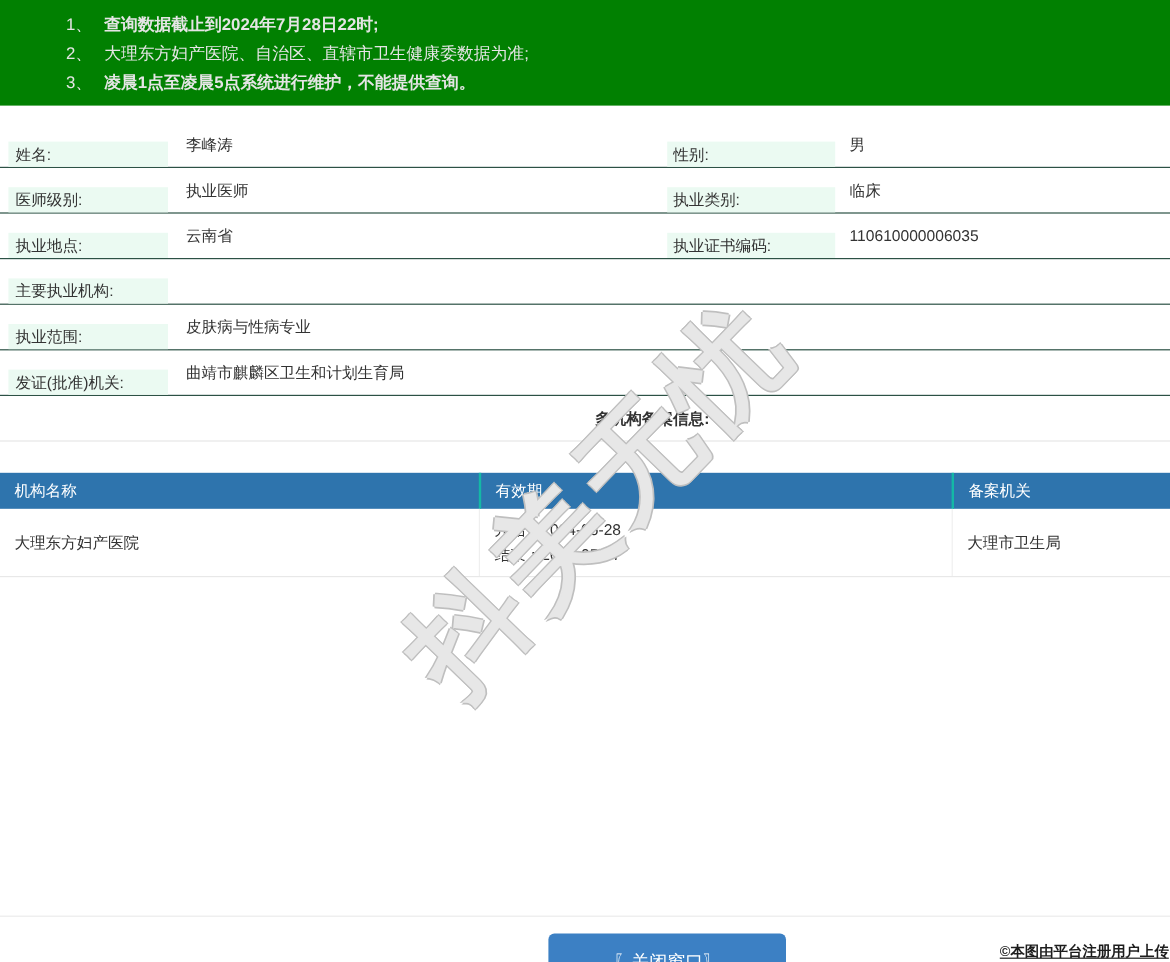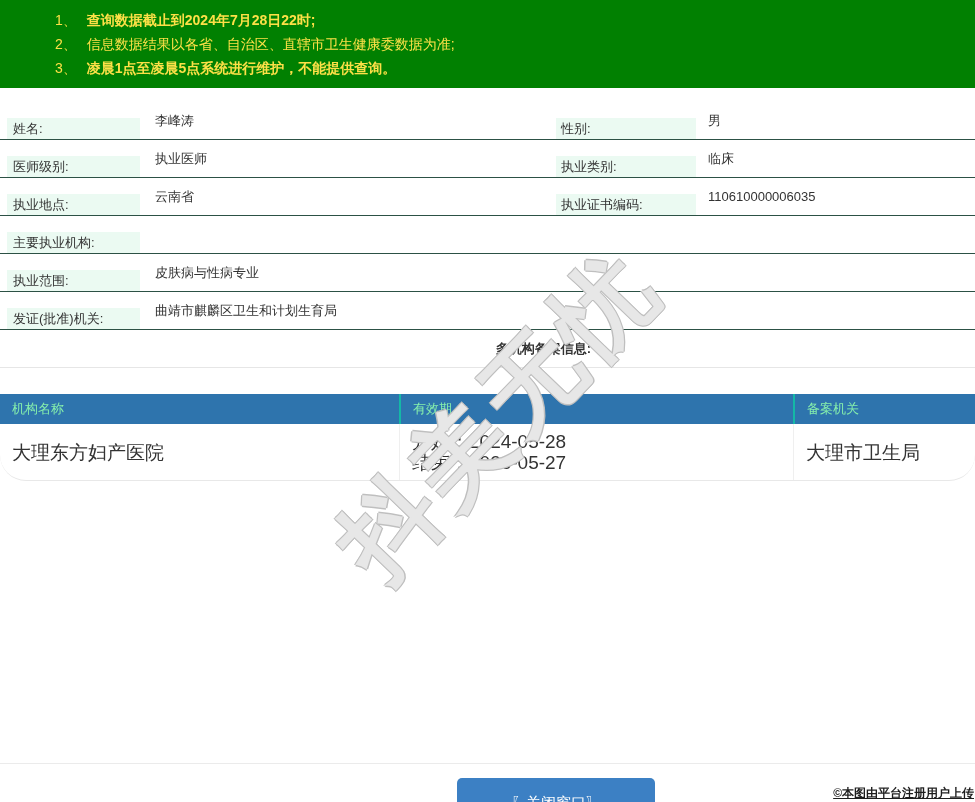--- a/index.html
+++ b/index.html
@@ -11,21 +11,21 @@
     --light-border:#e8e8e8;
     --text:#333333;
   }
   *{box-sizing:border-box;}
   html,body{margin:0;padding:0;}
   body{
     width:975px;height:802px;position:relative;overflow:hidden;background:#fff;
     font-family:"Liberation Sans","DejaVu Sans",sans-serif;color:var(--text);
   }
   
-  .banner{background:var(--green);color:#fde047;padding:8px 20px 8px 55px;font-size:14px;}
+  .banner{background:var(--green);color:#e5e5e5;padding:8px 20px 8px 55px;font-size:14px;}
   .notice{line-height:24px;}
   .notice .num{margin-right:10px;}
   .notice.bold{font-weight:bold;}
   .notice.bold .num{font-weight:normal;}
   
   .info-table{margin-top:14px;}
   .irow{
     display:grid;grid-template-columns:140px 416px 140px 1fr;
     align-items:stretch;height:38px;border-bottom:1.5px solid var(--dark-border);
   }
@@ -39,27 +39,27 @@
   .ivalue.ivalue2{padding-left:12px;}
   
   .section-heading{
     height:38px;line-height:38px;text-align:center;text-indent:112px;
     font-weight:bold;font-size:13px;border-bottom:1px solid #e6e6e6;
   }
   
   .ftable{margin-top:26px;}
   .fhead{
     display:grid;grid-template-columns:399px 394px 1fr;
-    background:var(--blue);color:#86efac;height:30px;font-size:13px;
+    background:var(--blue);color:#ffffff;height:30px;font-size:13px;
   }
   .fh{display:flex;align-items:center;padding-left:12px;}
   .fh.sep{border-left:2px solid #14b8a6;}
   .frow{
     display:grid;grid-template-columns:399px 394px 1fr;
-    min-height:57px;border-bottom:1px solid var(--light-border);font-size:19px;border-radius:26px;
+    min-height:57px;border-bottom:1px solid var(--light-border);font-size:13px;
   }
   .fc{display:flex;flex-direction:column;justify-content:center;padding-left:12px;line-height:21px;}
   .fc.sep{border-left:1px solid #efefef;}
   
   .watermark{
     position:absolute;left:250px;top:352px;width:500px;text-align:center;
     transform:rotate(-46deg);white-space:nowrap;pointer-events:none;z-index:10;
     font-size:96px;font-weight:bold;letter-spacing:6px;
     color:rgba(255,255,255,0.62);
     text-shadow:1px 1px 0 #bfbfbf,-1px -1px 0 #bfbfbf,1px -1px 0 #bfbfbf,-1px 1px 0 #bfbfbf;
@@ -79,21 +79,21 @@
   }
 </style>
 </head>
 <body>
 
 <div class="banner">
   <div class="notice bold">
     <span class="num">1、</span><span>查询数据截止到2024年7月28日22时;</span>
   </div>
   <div class="notice">
-    <span class="num">2、</span><span>信息数据结果以各省、自治区、直辖市卫生健康委数据为准;</span>
+    <span class="num">2、</span><span>大理东方妇产医院、自治区、直辖市卫生健康委数据为准;</span>
   </div>
   <div class="notice bold">
     <span class="num">3、</span><span>凌晨1点至凌晨5点系统进行维护，不能提供查询。</span>
   </div>
 </div>
 
 <div class="info-table">
   <div class="irow">
     <div class="ilabel">姓名:</div>
     <div class="ivalue">李峰涛</div>

